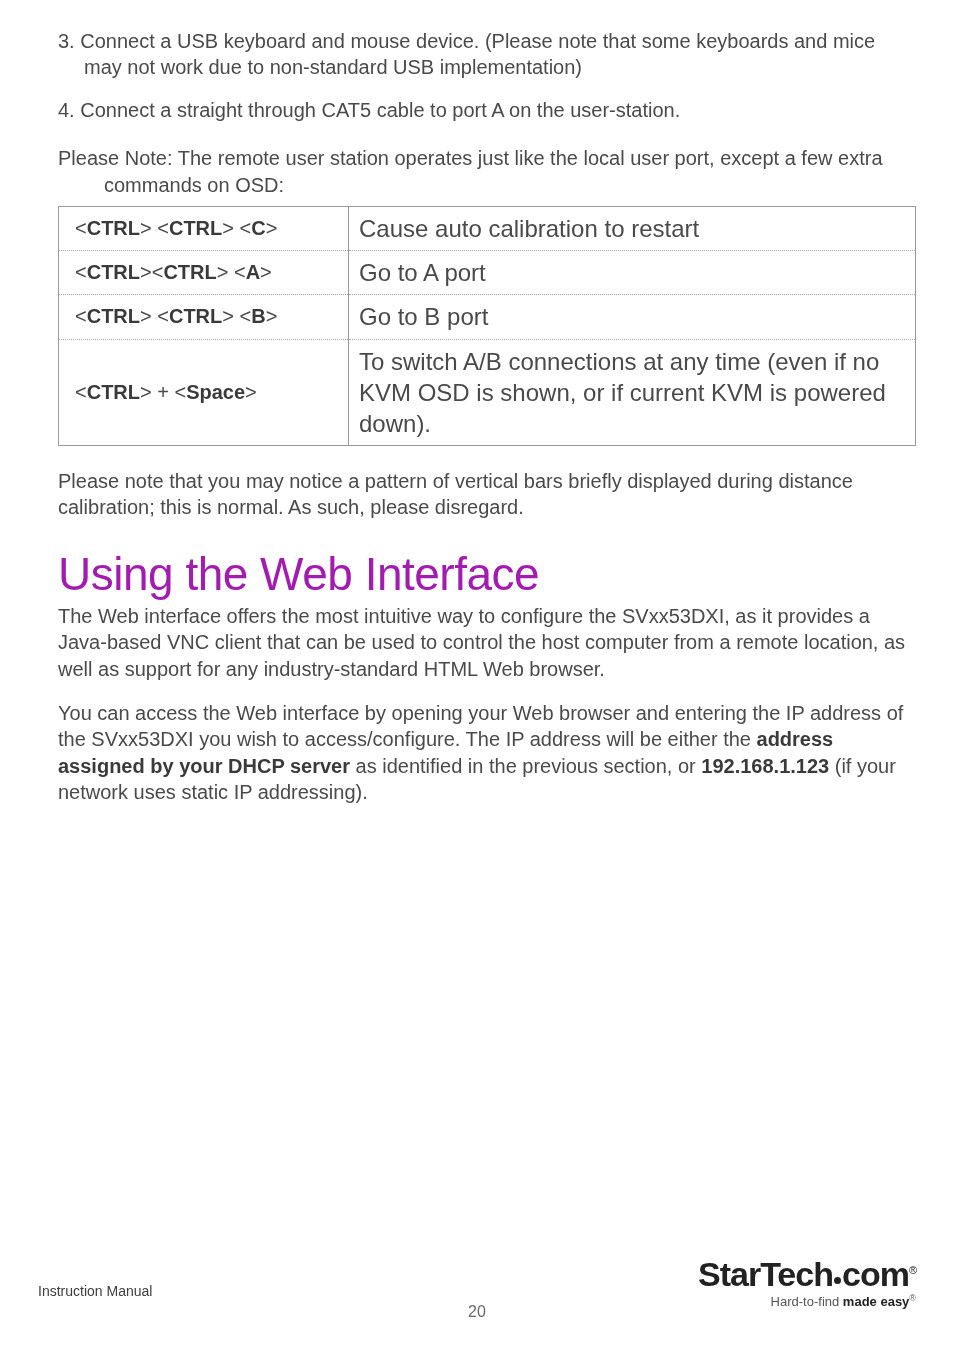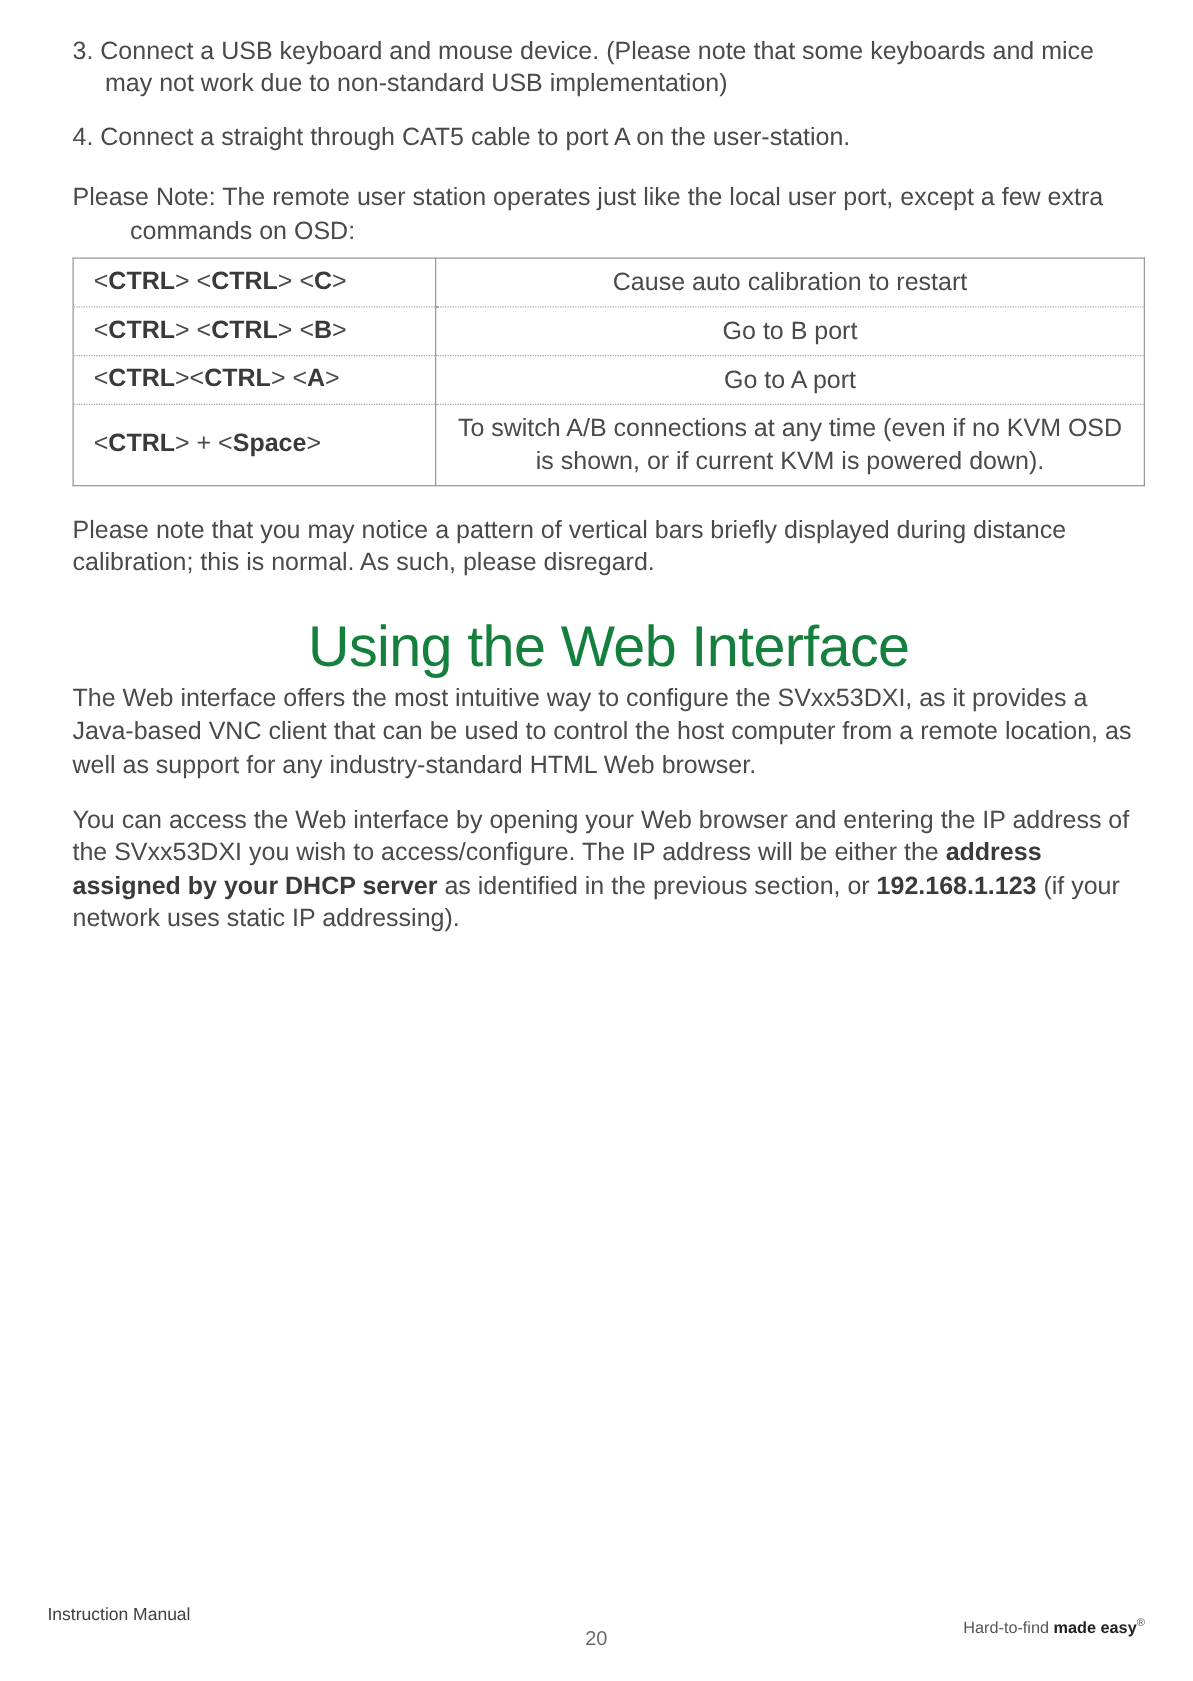--- a/index.html
+++ b/index.html
@@ -47,36 +47,34 @@
   table.cmds tr.dotted-bottom td { border-bottom: 1px dotted #aaa; }
   table.cmds tr.dotted-top td { border-top: 1px dotted #aaa; }
   table.cmds td.key {
     width: 290px;
     font-size: 20px;
     text-align: left;
     padding-left: 16px;
   }
   table.cmds td.key .bold { font-weight: 700; color: #3a3a3a; }
   table.cmds td.desc {
-    font-size: 20px;
-    text-align: center;
+    font-size: 24px;
     line-height: 1.3;
   }
   .para {
     font-size: 20px;
     line-height: 1.32;
     margin-bottom: 18px;
   }
   h1.section {
     font-size: 46px;
     font-weight: 400;
-    color: #15803d;
+    color: #a21caf;
     margin: 26px 0 2px 0;
     letter-spacing: -0.5px;
-    text-align: center;
   }
   .bold { font-weight: 700; color: #3a3a3a; }
   .footer {
     position: absolute;
     bottom: 22px;
     left: 0;
     width: 100%;
     padding: 0 38px;
   }
   .footer-left {
@@ -141,26 +139,26 @@
 
   <p class="note">Please Note: The remote user station operates just like the local user port, except a few extra commands on OSD:</p>
 
   <table class="cmds">
     <tbody>
         <tr class="dotted-bottom">
       <td class="key"><span>&lt;</span><span class="bold">CTRL</span><span>&gt; &lt;</span><span class="bold">CTRL</span><span>&gt; &lt;</span><span class="bold">C</span><span>&gt;</span></td>
       <td class="desc">Cause auto calibration to restart</td>
     </tr>
     <tr class="dotted-top dotted-bottom">
+      <td class="key"><span>&lt;</span><span class="bold">CTRL</span><span>&gt;&lt;</span><span class="bold">CTRL</span><span>&gt; &lt;</span><span class="bold">A</span><span>&gt;</span></td>
+      <td class="desc">Go to A port</td>
+    </tr>
+    <tr class="dotted-top dotted-bottom">
       <td class="key"><span>&lt;</span><span class="bold">CTRL</span><span>&gt; &lt;</span><span class="bold">CTRL</span><span>&gt; &lt;</span><span class="bold">B</span><span>&gt;</span></td>
       <td class="desc">Go to B port</td>
-    </tr>
-    <tr class="dotted-top dotted-bottom">
-      <td class="key"><span>&lt;</span><span class="bold">CTRL</span><span>&gt;&lt;</span><span class="bold">CTRL</span><span>&gt; &lt;</span><span class="bold">A</span><span>&gt;</span></td>
-      <td class="desc">Go to A port</td>
     </tr>
     <tr class="dotted-top">
       <td class="key"><span>&lt;</span><span class="bold">CTRL</span><span>&gt; + &lt;</span><span class="bold">Space</span><span>&gt;</span><span class="bold"></span><span></span></td>
       <td class="desc">To switch A/B connections at any time (even if no KVM OSD is shown, or if current KVM is powered down).</td>
     </tr>
   </tbody>
     </table>
 
   <p class="para">Please note that you may notice a pattern of vertical bars briefly displayed during distance calibration; this is normal.  As such, please disregard.</p>
 
@@ -169,15 +167,16 @@
   <p class="para">The Web interface offers the most intuitive way to configure the SVxx53DXI, as it provides a Java-based VNC client that can be used to control the host computer from a remote location, as well as support for any industry-standard HTML Web browser.</p>
 
   <p class="para"><span>You can access the Web interface by opening your Web browser and entering the IP address of the SVxx53DXI you wish to access/configure. The IP address will be either the </span><span class="bold">address assigned by your DHCP server</span><span> as identified in the previous section, or </span><span class="bold">192.168.1.123</span><span> (if your network uses static IP addressing).</span></p>
 
 </div>
 
 <div class="footer">
   <div class="footer-left">Instruction Manual</div>
   <div class="footer-page">20</div>
   <div class="footer-logo">
+    <div class="logo-main"><span>StarTech</span><span class="logo-dot"></span><span>com</span><span class="reg">®</span></div>
     <div class="logo-tag"><span>Hard-to-find </span><span class="made-easy">made easy</span><span class="deg">®</span></div>
   </div>
 </div>
 
 </body></html>

